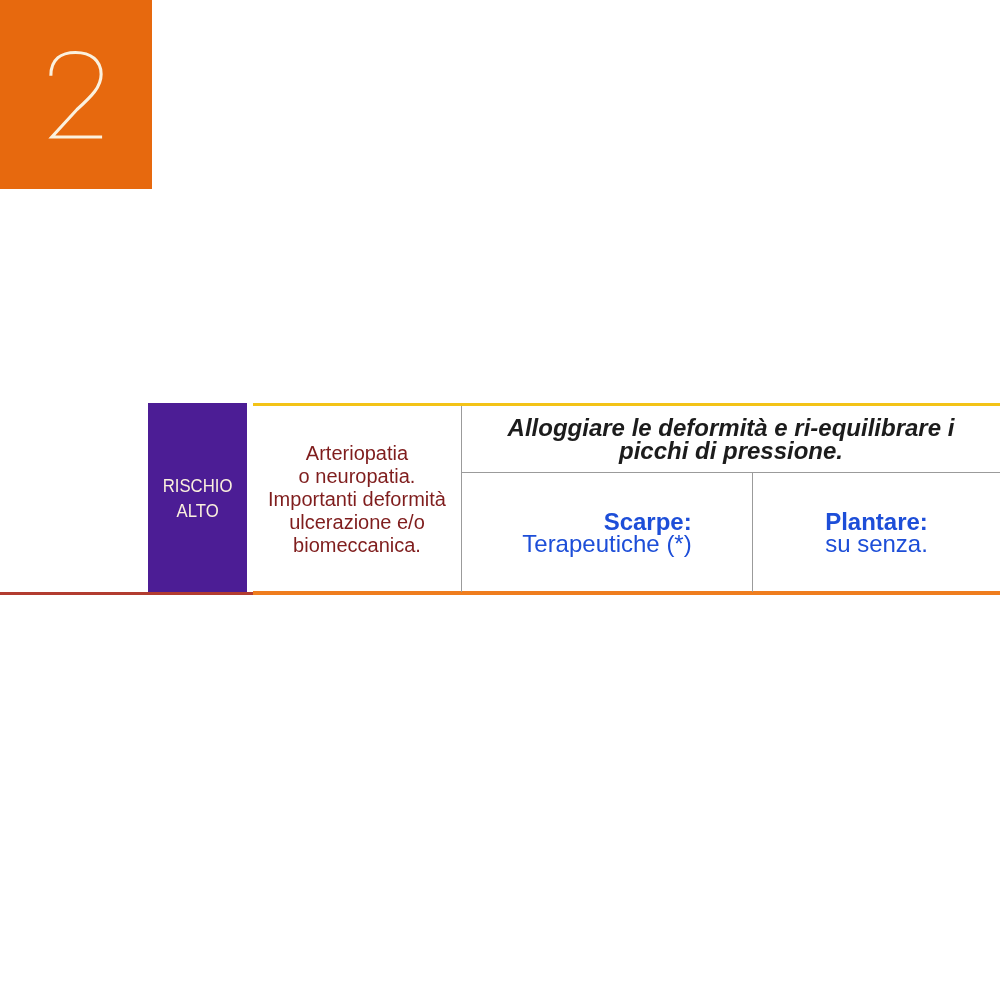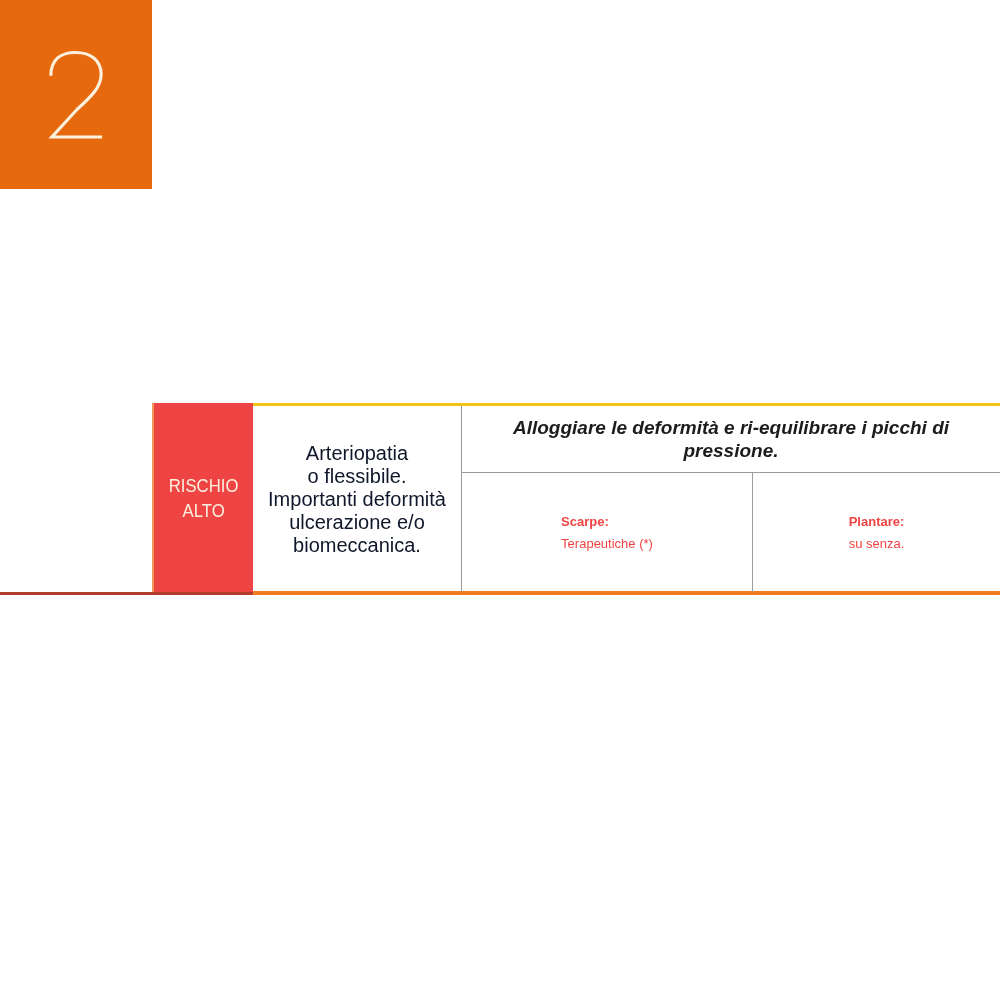--- a/index.html
+++ b/index.html
@@ -20,22 +20,22 @@
   .cell-num {
     left: 0; top: 403; width: 152px; height: 189px;
     background: #E7690E;
     display: flex; align-items: center; justify-content: center;
   }
   .cell-divider {
     left: 152px; top: 403px; width: 2px; height: 189px;
     background: #F0985C;
   }
   .cell-risk {
-    left: 154px; top: 403px; width: 99px; height: 189px;
-    background: #ef4444;
+    left: 148px; top: 403px; width: 99px; height: 189px;
+    background: #4c1d95;
     display: flex; align-items: center; justify-content: center;
   }
   .risk-label {
     color: #FBF1DE;
     font-size: 19px;
     line-height: 25px;
     text-align: center;
     transform: scaleX(0.88);
     transform-origin: center;
     white-space: nowrap;
@@ -62,52 +62,52 @@
   .hline  { left: 462px; top: 472px; width: 538px; height: 1px;  background: #9B9B9B; }
 
   
   .cell-desc {
     left: 253px; top: 406px; width: 208px; height: 186px;
     display: flex; align-items: center; justify-content: center;
   }
   .desc-text {
     font-size: 20px;
     line-height: 23px;
-    color: #0f172a;
+    color: #7f1d1d;
     text-align: center;
   }
   .desc-text span { display: block; }
 
   .cell-header {
     left: 462px; top: 406px; width: 538px; height: 66px;
     display: flex; align-items: center; justify-content: center;
   }
   .header-text {
-    font-size: 19px;
+    font-size: 24px;
     font-weight: bold;
     font-style: italic;
     line-height: 23px;
     color: #1C1C1C;
     text-align: center;
     max-width: 500px;
   }
 
   .cell-scarpe {
     left: 462px; top: 473px; width: 290px; height: 119px;
     display: flex; align-items: center; justify-content: center;
   }
   .cell-plantare {
     left: 753px; top: 473px; width: 247px; height: 119px;
     display: flex; align-items: center; justify-content: center;
   }
   .sub-text {
-    font-size: 13px;
+    font-size: 24px;
     line-height: 22px;
-    color: #ef4444;
-    text-align: left;
+    color: #1d4ed8;
+    text-align: right;
   }
   .sub-text .row-line { display: block; }
   .bold { font-weight: bold; }
 </style>
 </head>
 <body>
 
 <div class="stage">
 
   <div class="abs cell-num">
@@ -126,21 +126,21 @@
     </div>
   </div>
 
   <div class="abs line-red"></div>
   <div class="abs line-yellow"></div>
   <div class="abs line-orange"></div>
 
   <div class="abs cell-desc">
     <div class="desc-text">
       <span>Arteriopatia</span>
-      <span>o flessibile.</span>
+      <span>o neuropatia.</span>
       <span>Importanti deformità</span>
       <span>ulcerazione e/o</span>
       <span>biomeccanica.</span>
     </div>
   </div>
 
   <div class="abs vline1"></div>
   <div class="abs hline"></div>
   <div class="abs vline2"></div>
 

